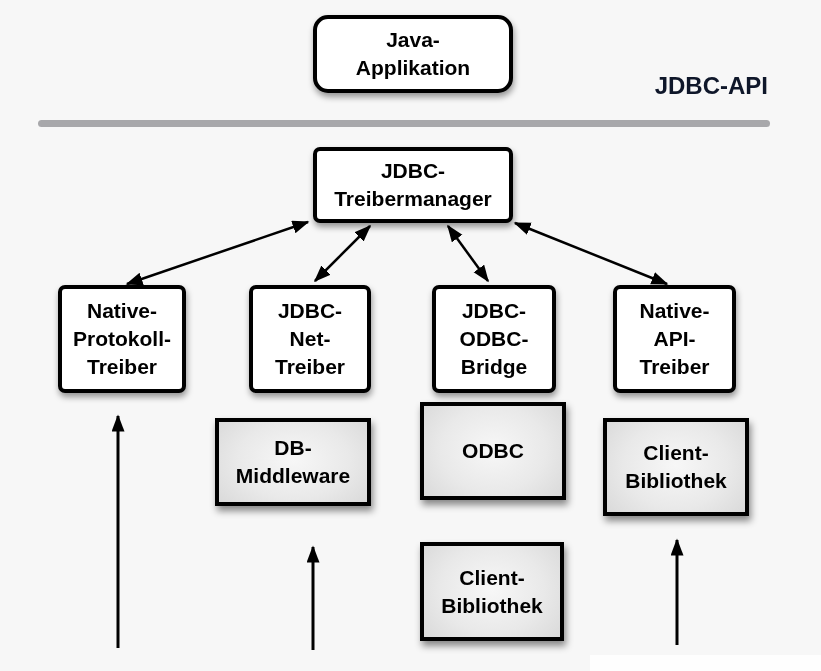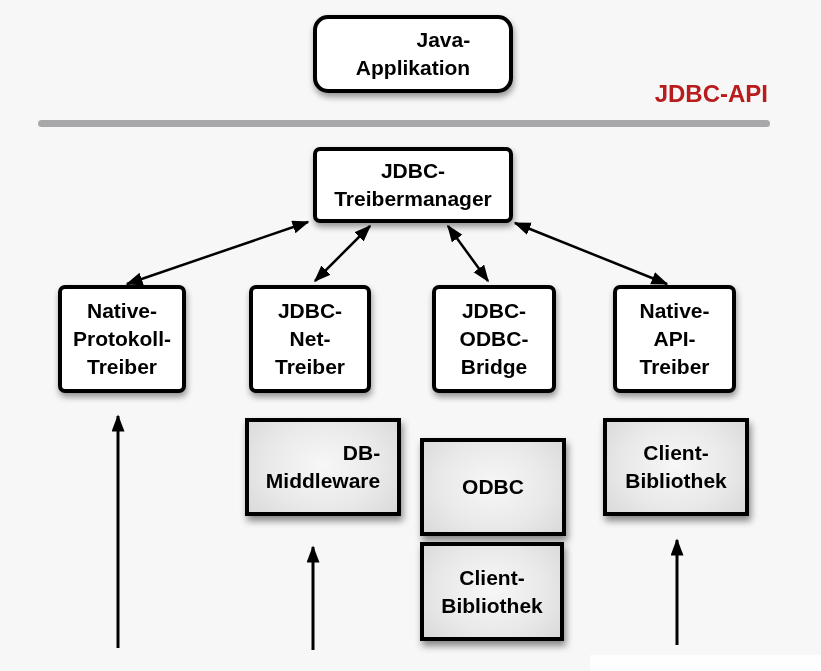--- a/index.html
+++ b/index.html
@@ -42,26 +42,26 @@
     border-radius: 0;
     background: radial-gradient(ellipse 95% 120% at 50% 48%,
                 #f7f7f7 0%, #e9e9e9 40%, #d6d6d6 75%, #c6c6c6 100%);
     box-shadow: 2px 5px 7px rgba(0,0,0,0.45);
   }
   .node.top-box { border-radius: 15px; }
 
   .api-label {
     position: absolute;
     left: 568px;
-    top: 80px;
+    top: 72px;
     width: 200px;
     text-align: right;
     font-size: 24px;
     font-weight: 600;
-    color: #b91c1c;
+    color: #0f172a;
   }
 
   .separator {
     position: absolute;
     left: 38px;
     top: 120px;
     width: 732px;
     height: 7px;
     border-radius: 4px;
     background: #a8a8ab;
@@ -93,21 +93,21 @@
     </defs>
     <line x1="308" y1="222" x2="127" y2="284" stroke="#000" stroke-width="2.5" marker-start="url(#ah)" marker-end="url(#ah)"></line>
     <line x1="370" y1="226" x2="315" y2="281" stroke="#000" stroke-width="2.5" marker-start="url(#ah)" marker-end="url(#ah)"></line>
     <line x1="448" y1="226" x2="488" y2="281" stroke="#000" stroke-width="2.5" marker-start="url(#ah)" marker-end="url(#ah)"></line>
     <line x1="515" y1="223" x2="667" y2="284" stroke="#000" stroke-width="2.5" marker-start="url(#ah)" marker-end="url(#ah)"></line>
     <line x1="118" y1="648" x2="118" y2="416" stroke="#000" stroke-width="3" marker-end="url(#ah)"></line>
     <line x1="313" y1="650" x2="313" y2="547" stroke="#000" stroke-width="3" marker-end="url(#ah)"></line>
     <line x1="677" y1="645" x2="677" y2="540" stroke="#000" stroke-width="3" marker-end="url(#ah)"></line>
   </svg>
 
-  <div class="node top-box" style="left:313px; top:15px; width:200px; height:78px;text-align:right;">
+  <div class="node top-box" style="left:313px; top:15px; width:200px; height:78px;">
     <span class="label">Java-
 Applikation</span>
   </div>
 
   <div class="node" style="left:313px; top:147px; width:200px; height:76px;">
     <span class="label">JDBC-
 Treibermanager</span>
   </div>
 
   <div class="node" style="left:58px; top:285px; width:128px; height:108px;">
@@ -127,26 +127,26 @@
 ODBC-
 Bridge</span>
   </div>
 
   <div class="node" style="left:613px; top:285px; width:123px; height:108px;">
     <span class="label">Native-
 API-
 Treiber</span>
   </div>
 
-  <div class="node gray" style="left:245px; top:418px; width:156px; height:98px;text-align:right;">
+  <div class="node gray" style="left:215px; top:418px; width:156px; height:88px;">
     <span class="label">DB-
 Middleware</span>
   </div>
 
-  <div class="node gray" style="left:420px; top:438px; width:146px; height:98px;">
+  <div class="node gray" style="left:420px; top:402px; width:146px; height:98px;">
     <span class="label">ODBC</span>
   </div>
 
   <div class="node gray" style="left:603px; top:418px; width:146px; height:98px;">
     <span class="label">Client-
 Bibliothek</span>
   </div>
 
   <div class="node gray" style="left:420px; top:542px; width:144px; height:99px;">
     <span class="label">Client-

